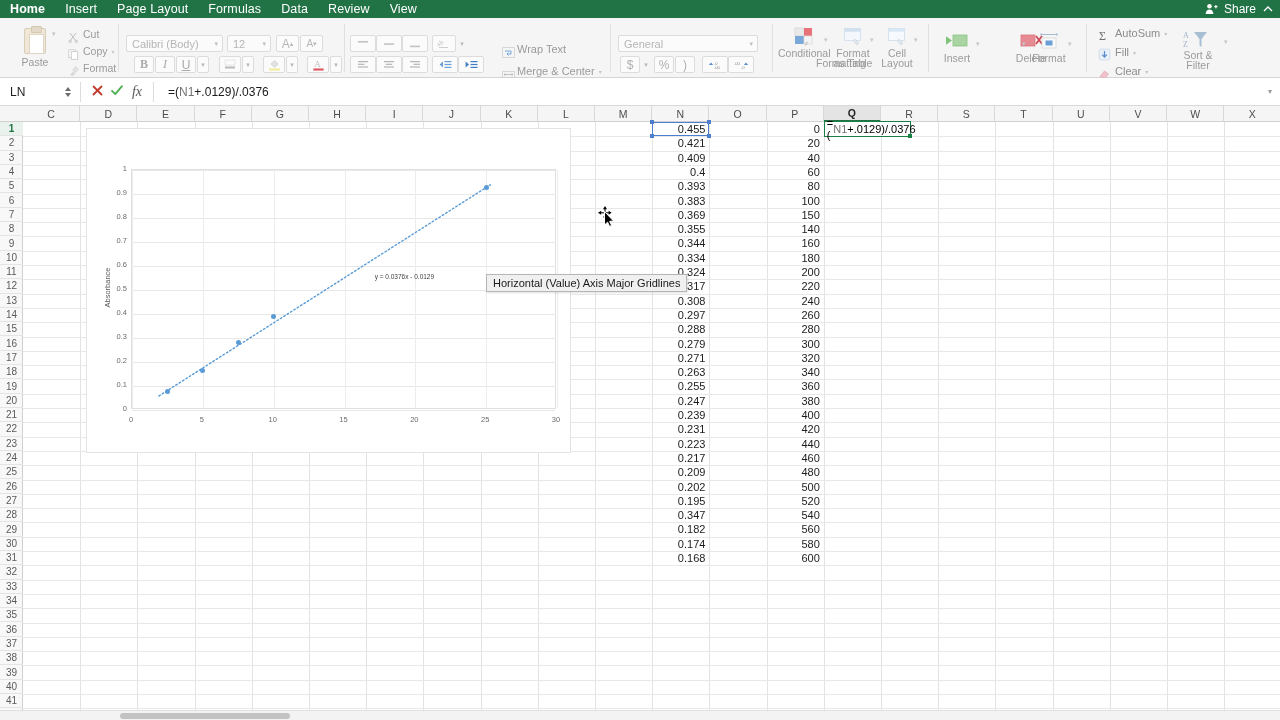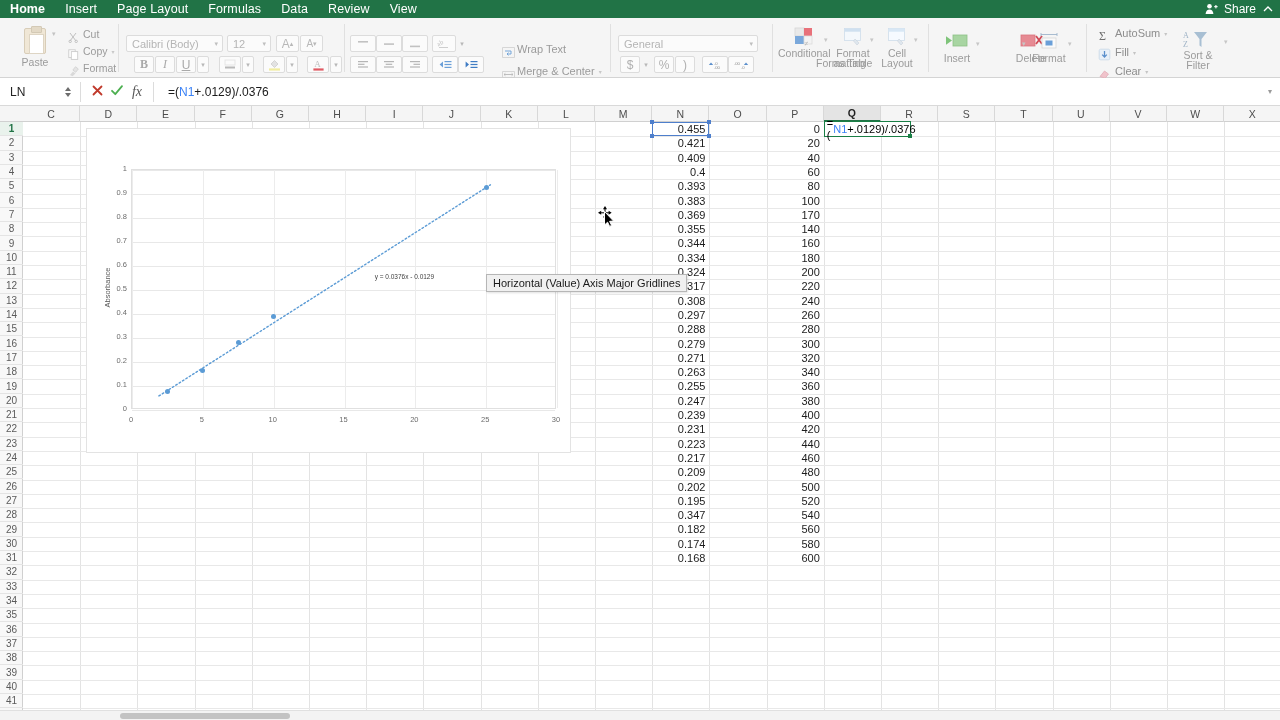--- a/index.html
+++ b/index.html
@@ -90,21 +90,21 @@
   .spin { width: 12px; display:flex; flex-direction:column; align-items:center; gap:2px; }
   .spin i { display:block; width:0;height:0; }
   .spin .up { border-left:3px solid transparent;border-right:3px solid transparent;border-bottom:4px solid #6d6d6d; }
   .spin .dn { border-left:3px solid transparent;border-right:3px solid transparent;border-top:4px solid #6d6d6d; }
   .fbdiv { width:1px; height:20px; background:#dcdcdc; margin:0 6px; }
   .fbicon { font-size: 15px; width: 20px; text-align:center; }
   .fx { font-style: italic; font-family:"Liberation Serif", serif; font-size:14px; color:#555; }
   .formula-text {
     font-size: 12px; color: #1a1a1a; padding-left: 8px; white-space: pre;
   }
-  .ref-blue { color: #3b82f6; }
+  .ref-blue { color: #737373; }
   .fbar-chev { position:absolute; right:8px; top:9px; font-size:8px; color:#9a9a9a; }
 
   
   .gridwrap { position: absolute; left:0; top:106px; width:1280px; height:614px; background:#fff; overflow:hidden; }
   .colhdr {
     position:absolute; left:0; top:0; height:16px; width:1280px;
     background:#f5f5f5; border-bottom:1px solid #d0d0d0;
   }
   .colcell {
     position:absolute; top:0; height:16px; font-size:10.5px; color:#4d4d4d;
@@ -735,21 +735,21 @@
         <div class="cell" style="left: 629.2px; width: 57.2px; top: 386.1px;">0.347</div>
         <div class="cell" style="left: 629.2px; width: 57.2px; top: 400.4px;">0.182</div>
         <div class="cell" style="left: 629.2px; width: 57.2px; top: 414.7px;">0.174</div>
         <div class="cell" style="left: 629.2px; width: 57.2px; top: 429px;">0.168</div>
         <div class="cell" style="left: 743.6px; width: 57.2px; top: 0px;">0</div>
         <div class="cell" style="left: 743.6px; width: 57.2px; top: 14.3px;">20</div>
         <div class="cell" style="left: 743.6px; width: 57.2px; top: 28.6px;">40</div>
         <div class="cell" style="left: 743.6px; width: 57.2px; top: 42.9px;">60</div>
         <div class="cell" style="left: 743.6px; width: 57.2px; top: 57.2px;">80</div>
         <div class="cell" style="left: 743.6px; width: 57.2px; top: 71.5px;">100</div>
-        <div class="cell" style="left: 743.6px; width: 57.2px; top: 85.8px;">170</div>
+        <div class="cell" style="left: 743.6px; width: 57.2px; top: 85.8px;">150</div>
         <div class="cell" style="left: 743.6px; width: 57.2px; top: 100.1px;">140</div>
         <div class="cell" style="left: 743.6px; width: 57.2px; top: 114.4px;">160</div>
         <div class="cell" style="left: 743.6px; width: 57.2px; top: 128.7px;">180</div>
         <div class="cell" style="left: 743.6px; width: 57.2px; top: 143px;">200</div>
         <div class="cell" style="left: 743.6px; width: 57.2px; top: 157.3px;">220</div>
         <div class="cell" style="left: 743.6px; width: 57.2px; top: 171.6px;">240</div>
         <div class="cell" style="left: 743.6px; width: 57.2px; top: 185.9px;">260</div>
         <div class="cell" style="left: 743.6px; width: 57.2px; top: 200.2px;">280</div>
         <div class="cell" style="left: 743.6px; width: 57.2px; top: 214.5px;">300</div>
         <div class="cell" style="left: 743.6px; width: 57.2px; top: 228.8px;">320</div>

